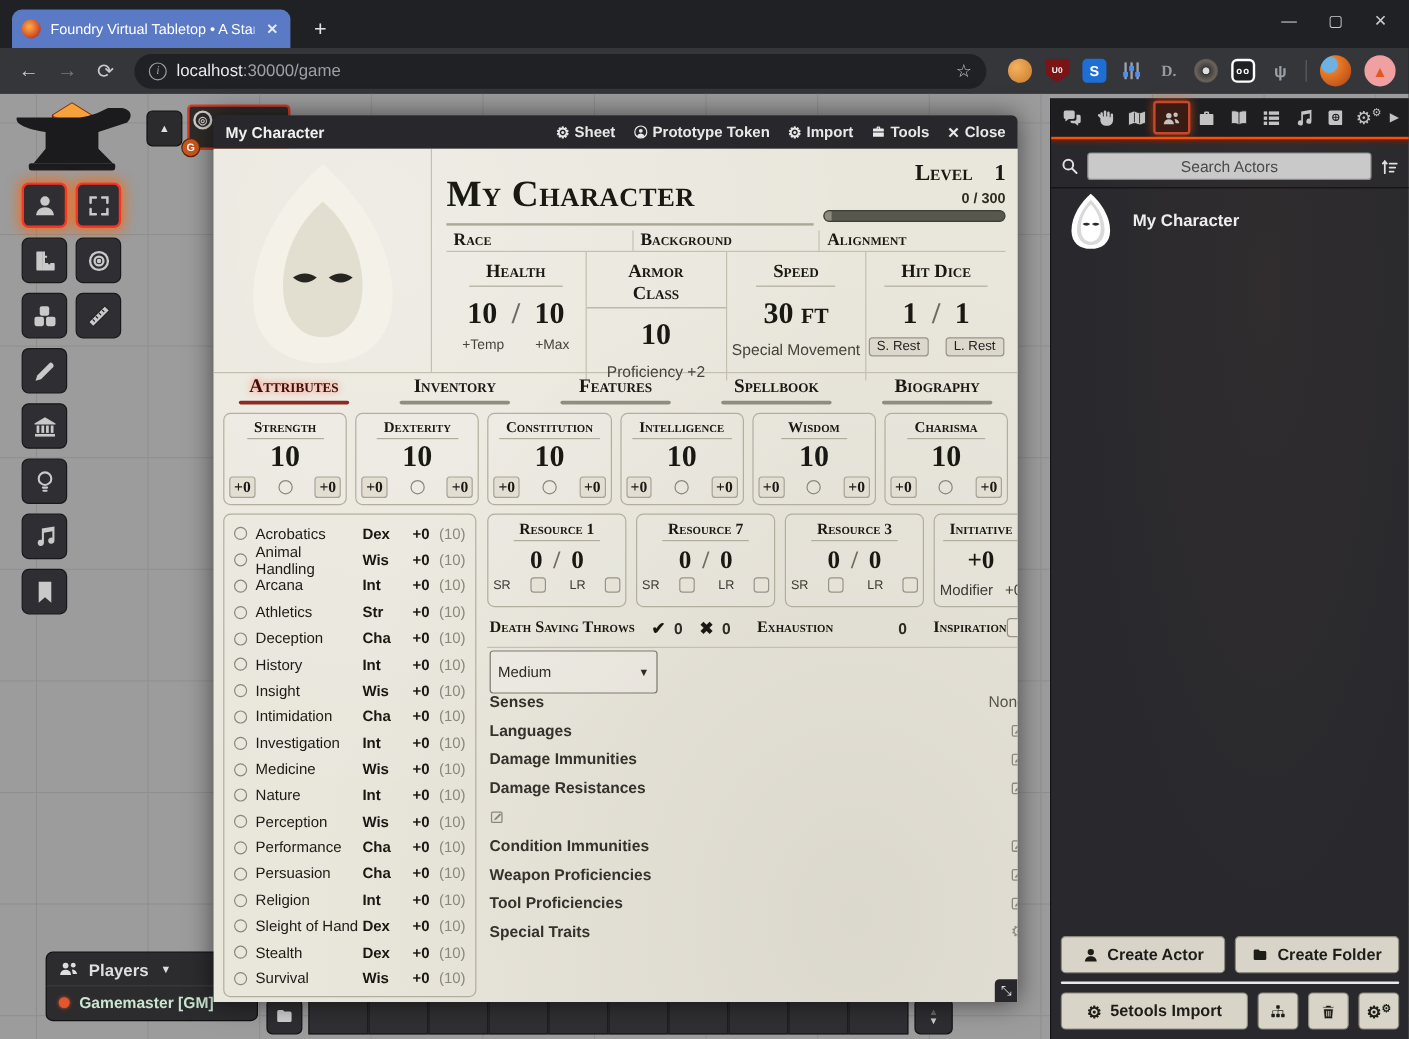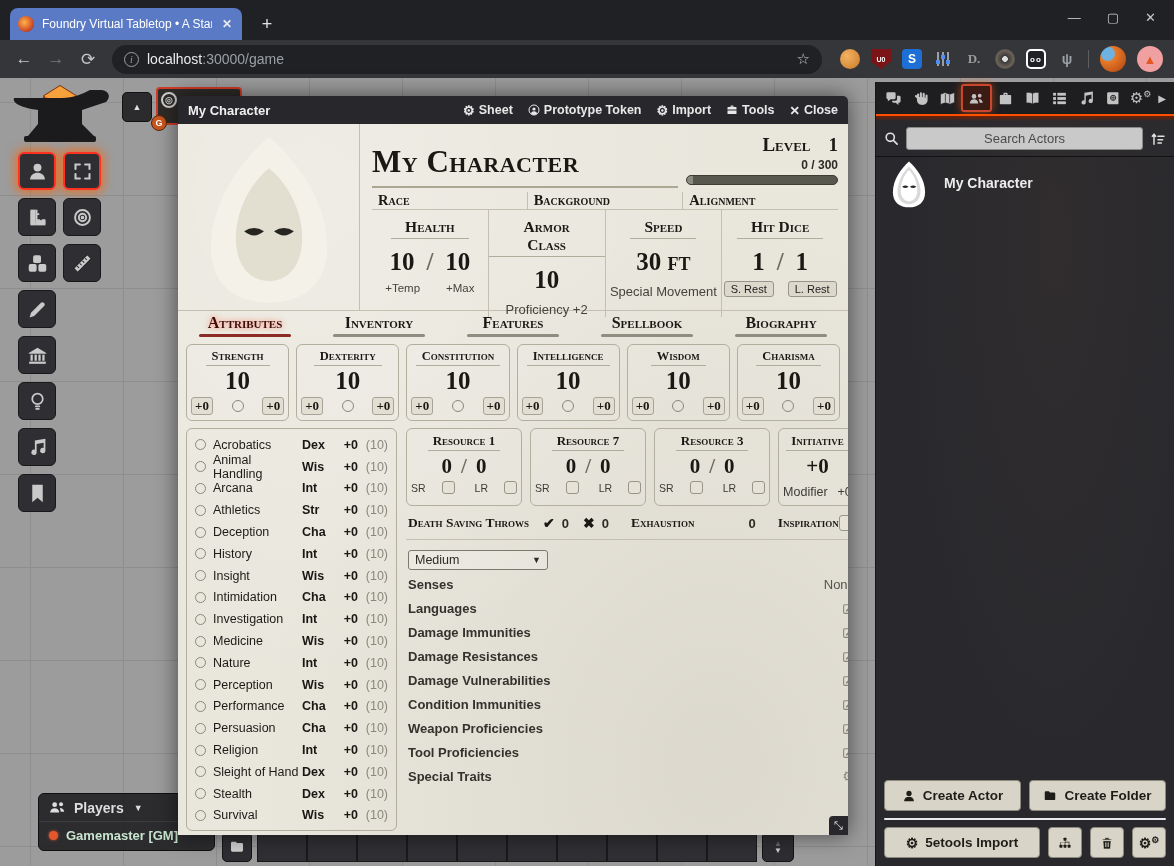--- a/index.html
+++ b/index.html
@@ -192,21 +192,21 @@
   .init-sub { font-size:12.5px; color:#3c3b34; margin-top:4px; display:flex; gap:10px; }
   #death-row { display:flex; align-items:center; margin-top:9px; padding:0 2px 8px; border-bottom:1px solid #c3c0b1;
       font-size:12px; }
   #death-row .dlabel { font-family:"Liberation Serif",serif; font-weight:bold; font-size:13.5px; }
   #death-row .mark { font-weight:bold; font-size:14px; margin-left:14px; }
   #death-row .cnt { font-weight:bold; margin-left:7px; font-size:13px; color:#2c2b24; }
   #death-row .gap { flex:1; }
   #traits { padding:8px 2px 0; }
   .trait-row { display:flex; align-items:center; height:24px; }
   .trait-label { font-weight:bold; font-size:13px; color:#33322c; flex:1; }
-  .t-select { display:none; width:140px; height:20px; border:1px solid #7c7a70; border-radius:3px;
+  .t-select { display:none; width:140px; height:36px; border:1px solid #7c7a70; border-radius:3px;
       align-items:center; padding:0 6px; font-size:12.5px; color:#2c2b24; justify-content:space-between; background:rgba(255,255,255,.18);}
   .t-select .car { font-size:9px; }
   .t-value { display:none; color:#55544c; font-size:13px; }
   .t-edit { display:none; color:#8a887c; }
   .t-edit svg { width:13px; height:13px; }
   .t-gear { display:none; color:#8a887c; font-size:14px; }
   .trait-row.select .t-select { display:flex; }
   .trait-row.text .t-value { display:block; }
   .trait-row.edit .t-edit { display:block; }
   .trait-row.gear .t-gear { display:block; }
@@ -892,21 +892,20 @@
                 <span class="t-edit">
                   <svg viewBox="0 0 24 24" fill="none" stroke="currentColor" stroke-width="2">
                     <rect x="3" y="5" width="16" height="16" rx="2"></rect>
                     <path d="M13.5 3.5l4.8 4.8M10 17l-3 .8.8-3 8-8 2.2 2.2z" fill="currentColor" stroke="none"></path>
                   </svg>
                 </span>
 
               </div>
 
               <div class="trait-row edit">
-                <span class="trait-label">Damage Vulnerabilities</span>
 
                 <span class="t-edit">
                   <svg viewBox="0 0 24 24" fill="none" stroke="currentColor" stroke-width="2">
                     <rect x="3" y="5" width="16" height="16" rx="2"></rect>
                     <path d="M13.5 3.5l4.8 4.8M10 17l-3 .8.8-3 8-8 2.2 2.2z" fill="currentColor" stroke="none"></path>
                   </svg>
                 </span>
 
               </div>
 

